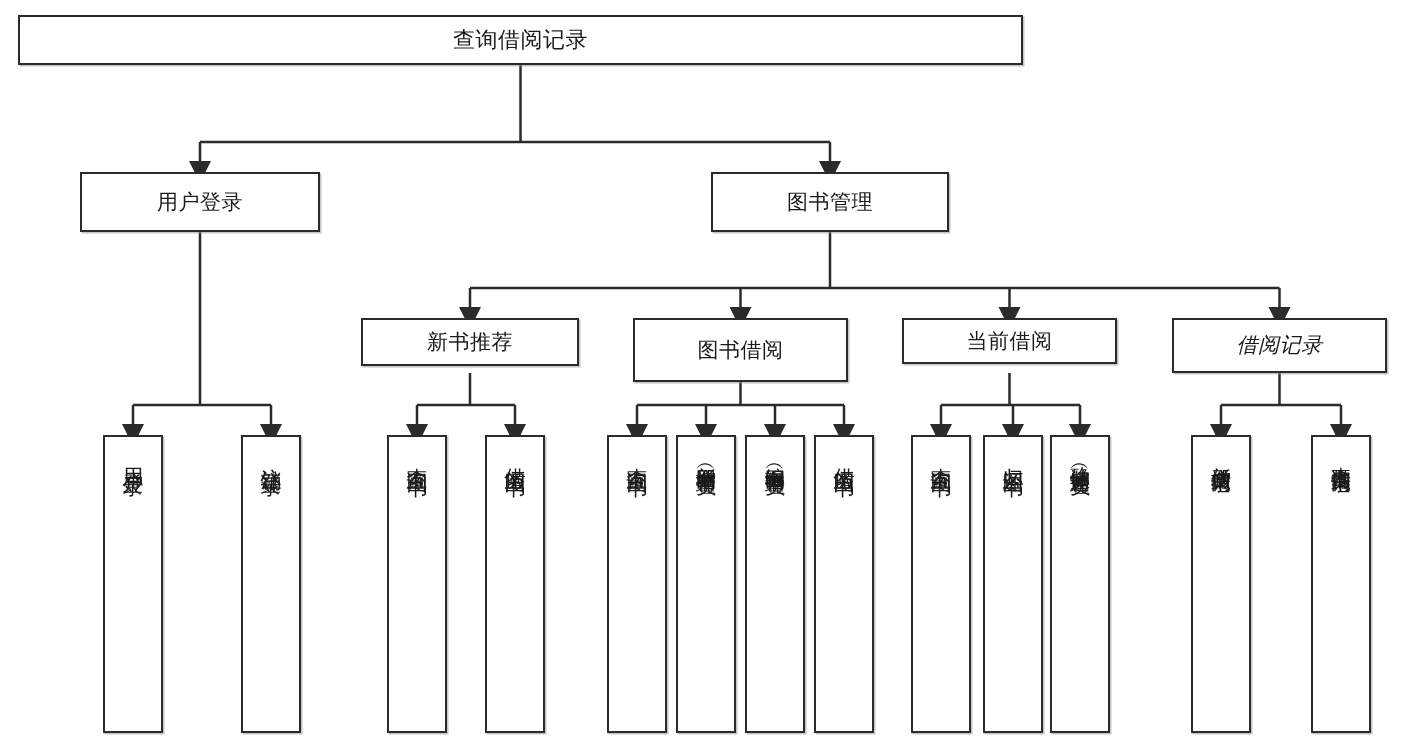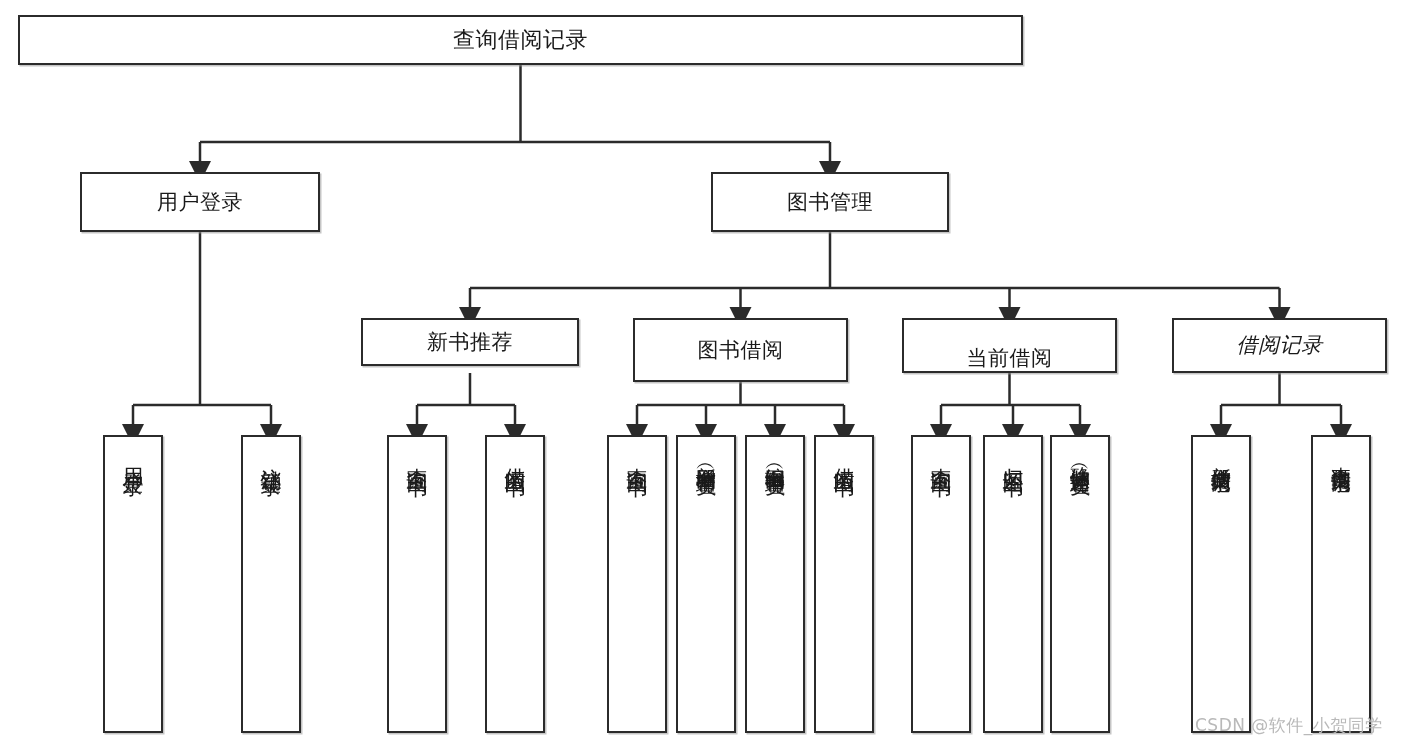--- a/index.html
+++ b/index.html
@@ -128,21 +128,21 @@
       </div>
       <div class="node horiz" style="left: 711px; top: 172px; width: 238px; height: 60px; font-family: Liberation Serif, serif;">
         <span class="lbl">图书管理</span>
       </div>
       <div class="node horiz" style="left: 361px; top: 318px; width: 218px; height: 48px;">
         <span class="lbl">新书推荐</span>
       </div>
       <div class="node horiz" style="left: 633px; top: 318px; width: 215px; height: 64px;">
         <span class="lbl">图书借阅</span>
       </div>
-      <div class="node horiz" style="left: 902px; top: 318px; width: 215px; height: 55px; align-items: flex-end;">
+      <div class="node horiz" style="left: 902px; top: 318px; width: 215px; height: 46px;">
         <span class="lbl">当前借阅</span>
       </div>
       <div class="node horiz" style="left: 1172px; top: 318px; width: 215px; height: 55px; font-style: italic;">
         <span class="lbl">借阅记录</span>
       </div>
       <div class="node vert" style="left: 103px; top: 435px; width: 60px; height: 298px;">
         <span class="lbl">用户登录</span>
       </div>
       <div class="node vert" style="left: 241px; top: 435px; width: 60px; height: 298px;">
         <span class="lbl">注销登录</span>
@@ -174,14 +174,13 @@
       <div class="node vert tall" style="left: 1050px; top: 435px; width: 60px; height: 298px;">
         <span class="lbl">确认归还（管理员）</span>
       </div>
       <div class="node vert tall" style="left: 1191px; top: 435px; width: 60px; height: 298px;">
         <span class="lbl">新增借阅记录</span>
       </div>
       <div class="node vert tall" style="left: 1311px; top: 435px; width: 60px; height: 298px;">
         <span class="lbl">查询借阅记录</span>
       </div>
     </div>
-  <div class="watermark" style="left:1195px; top:714px;">CSDN @软件_小贺同学</div>
 </div>
 
 </body></html>

